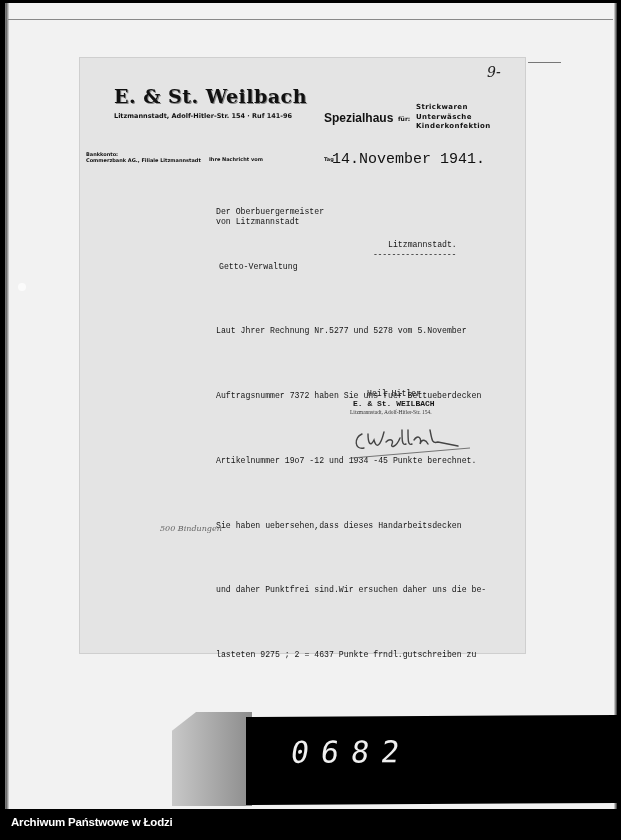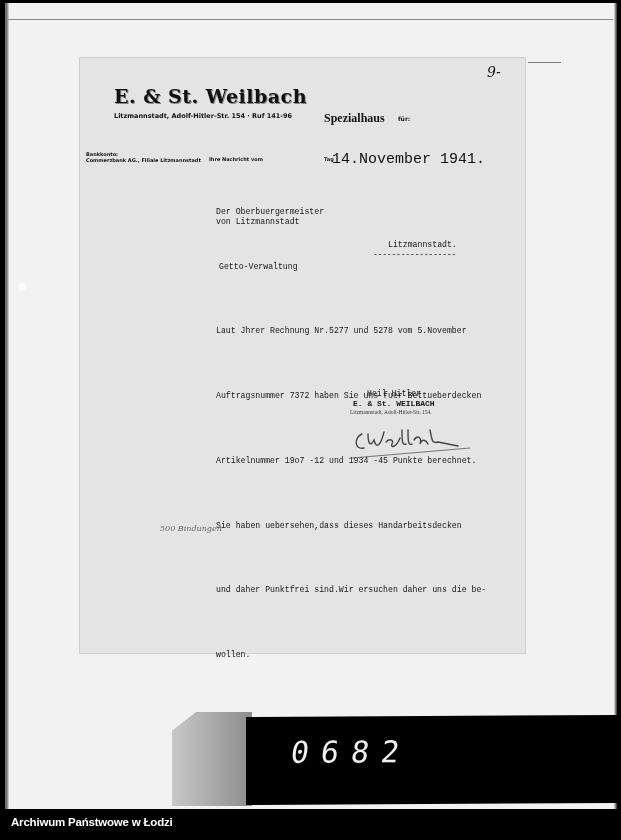--- a/index.html
+++ b/index.html
@@ -36,21 +36,21 @@
       font-family: "DejaVu Serif", serif; font-weight: bold; font-size: 19px;
       color: #111; letter-spacing: 0.5px;
       text-shadow: 1px 1px 0 #888;
     }
     .firm-addr {
       position: absolute; left: 34px; top: 54px;
       font-family: "DejaVu Sans", sans-serif; font-weight: bold; font-size: 6.5px; color: #111;
     }
     .spezial {
       position: absolute; left: 244px; top: 53px;
-      font-family: Liberation Serif, serif; font-weight: bold; font-size: 12px; color: #111;
+      font-family: Liberation Sans, sans-serif; font-weight: bold; font-size: 12px; color: #111;
     }
     .spezial-fuer {
       position: absolute; left: 318px; top: 57px;
       font-family: "DejaVu Sans", sans-serif; font-weight: bold; font-size: 6px; color: #111;
     }
     .spezial-list {
       position: absolute; left: 336px; top: 45px;
       font-family: "DejaVu Sans", sans-serif; font-weight: bold; font-size: 7px;
       line-height: 9.5px; color: #111; letter-spacing: 0.4px;
     }
@@ -113,40 +113,46 @@
 <div class="paper">
   <div class="punch-hole" style="left:-62px; top:225px;"></div>
 
   <div class="page-num">9-</div>
 
   <div class="firm-name">E. &amp; St. Weilbach</div>
   <div class="firm-addr">Litzmannstadt, Adolf-Hitler-Str. 154  ·  Ruf 141-96</div>
 
   <div class="spezial">Spezialhaus</div>
   <div class="spezial-fuer">für:</div>
+  <div class="spezial-list">
+    <div>Strickwaren</div>
+    <div>Unterwäsche</div>
+    <div>Kinderkonfektion</div>
+  </div>
 
   <div class="bank-label">
     <div>Bankkonto:</div>
     <div>Commerzbank AG., Filiale Litzmannstadt</div>
   </div>
   <div class="nachricht">Ihre Nachricht vom</div>
   <div class="tag">Tag</div>
   <div class="date">14.November 1941.</div>
 
   <div class="typed recipient"><div>Der Oberbuergermeister</div><div>von Litzmannstadt</div></div>
   <div class="typed dept">Getto-Verwaltung</div>
   <div class="typed city">Litzmannstadt.</div>
   <div class="typed city-underline">------------------</div>
 
   <div class="typed body-text">
     <div>Laut Jhrer Rechnung Nr.5277 und 5278 vom 5.November</div>
     <div>Auftragsnummer 7372 haben Sie uns fuer Bettueberdecken</div>
     <div>Artikelnummer 19o7 -12 und 1934 -45 Punkte berechnet.</div>
     <div>Sie haben uebersehen,dass dieses Handarbeitsdecken</div>
     <div>und daher Punktfrei sind.Wir ersuchen daher uns die be-</div>
+    <div>lasteten 9275 ; 2 = 4637 Punkte frndl.gutschreiben zu</div>
     <div>wollen.</div>
   </div>
 
   <div class="typed closing">Heil Hitler</div>
   <div class="typed stamp-name">E. &amp; St. WEILBACH</div>
   <div class="stamp-addr">Litzmannstadt, Adolf-Hitler-Str. 154.</div>
 
   <svg class="signature" viewBox="0 0 140 40">
     <path d="M12 14 C4 18,4 30,14 28 M18 14 C18 22,20 28,24 20 C26 28,30 28,34 12 M36 22 C40 18,44 20,42 24 C40 28,46 28,50 18 M52 10 C52 20,52 26,56 24 M58 10 C58 20,58 26,62 24 M64 20 C68 14,72 18,70 24 C72 18,76 20,78 24 M80 10 C82 20,82 24,88 22 L108 26" fill="none" stroke="#444" stroke-width="1.4" stroke-linecap="round"></path>
     <path d="M2 38 L120 28" fill="none" stroke="#666" stroke-width="0.9"></path>

